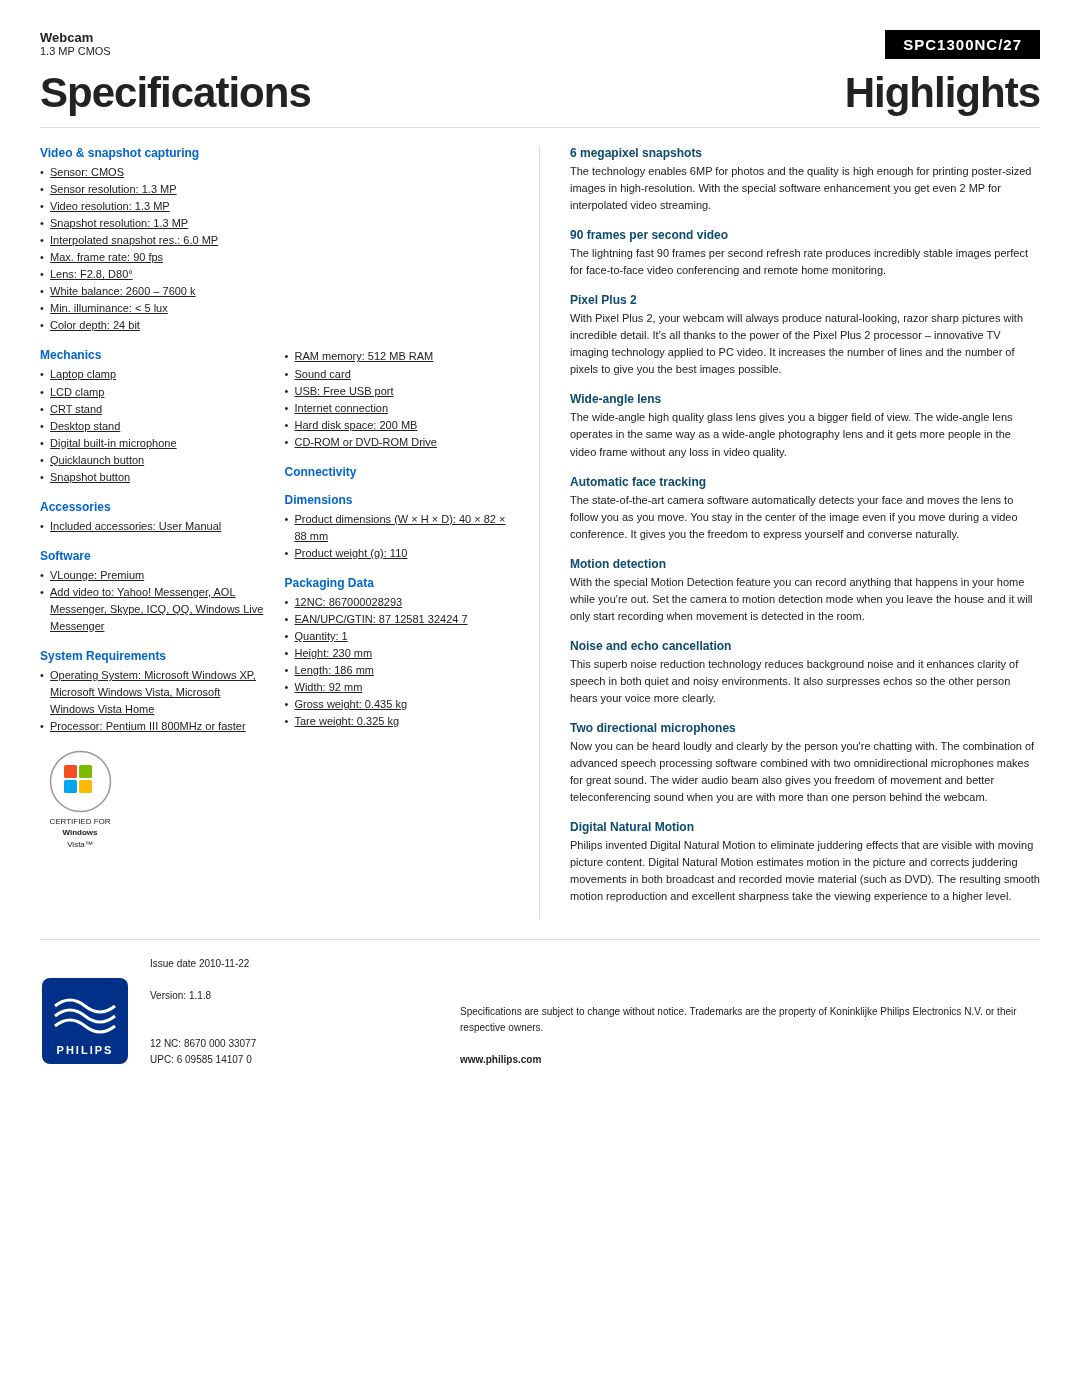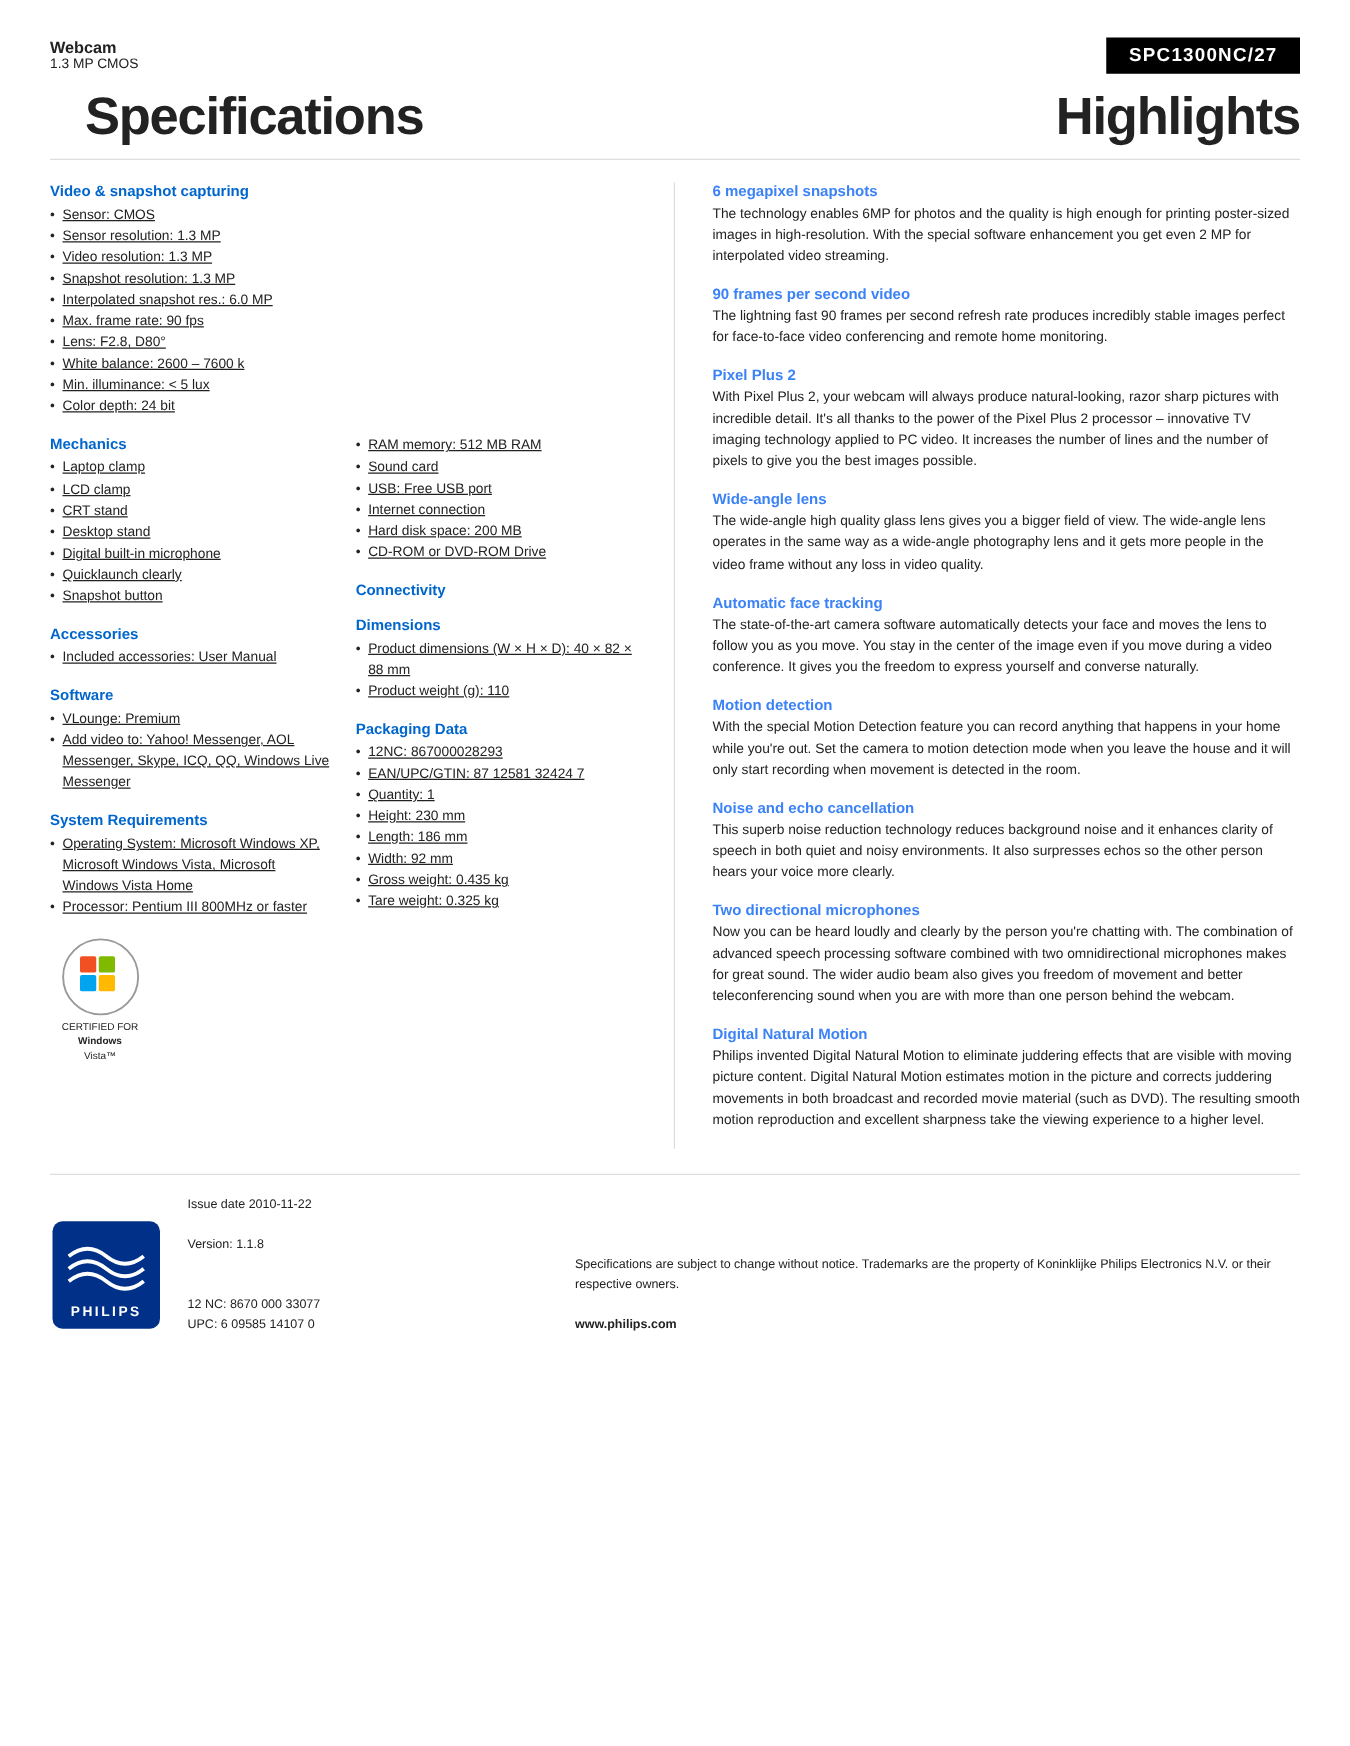--- a/index.html
+++ b/index.html
@@ -45,21 +45,20 @@
       justify-content: space-between;
       margin-bottom: 18px;
       border-bottom: 1px solid #ddd;
       padding-bottom: 10px;
     }
     .page-title {
       font-size: 42px;
       font-weight: bold;
       color: #222;
       letter-spacing: -1px;
-      margin-left: 28px;
     }
     .columns {
       display: flex;
       gap: 0;
     }
     .left-col {
       width: 50%;
       padding-right: 30px;
       border-right: 1px solid #ddd;
     }
@@ -93,21 +92,21 @@
       position: absolute;
       left: 0;
       color: #222;
     }
     .highlight-section {
       margin-bottom: 14px;
     }
     .highlight-title {
       font-size: 12px;
       font-weight: bold;
-      color: #3b82f6;
+      color: #0c4a6e;
       margin-bottom: 3px;
     }
     .highlight-body {
       font-size: 11px;
       line-height: 1.55;
       color: #222;
     }
     .footer {
       display: flex;
       align-items: flex-end;
@@ -180,21 +179,21 @@
         <div style="width:50%;padding-right:10px;">
 
           <div class="section">
             <div class="section-title">Mechanics</div>
             <ul>
               <li>Laptop clamp</li>
               <li>LCD clamp</li>
               <li>CRT stand</li>
               <li>Desktop stand</li>
               <li>Digital built-in microphone</li>
-              <li>Quicklaunch clearly</li>
+              <li>Quicklaunch button</li>
               <li>Snapshot button</li>
             </ul>
           </div>
 
           <div class="section">
             <div class="section-title">Accessories</div>
             <ul>
               <li>Included accessories: User Manual</li>
             </ul>
           </div>

